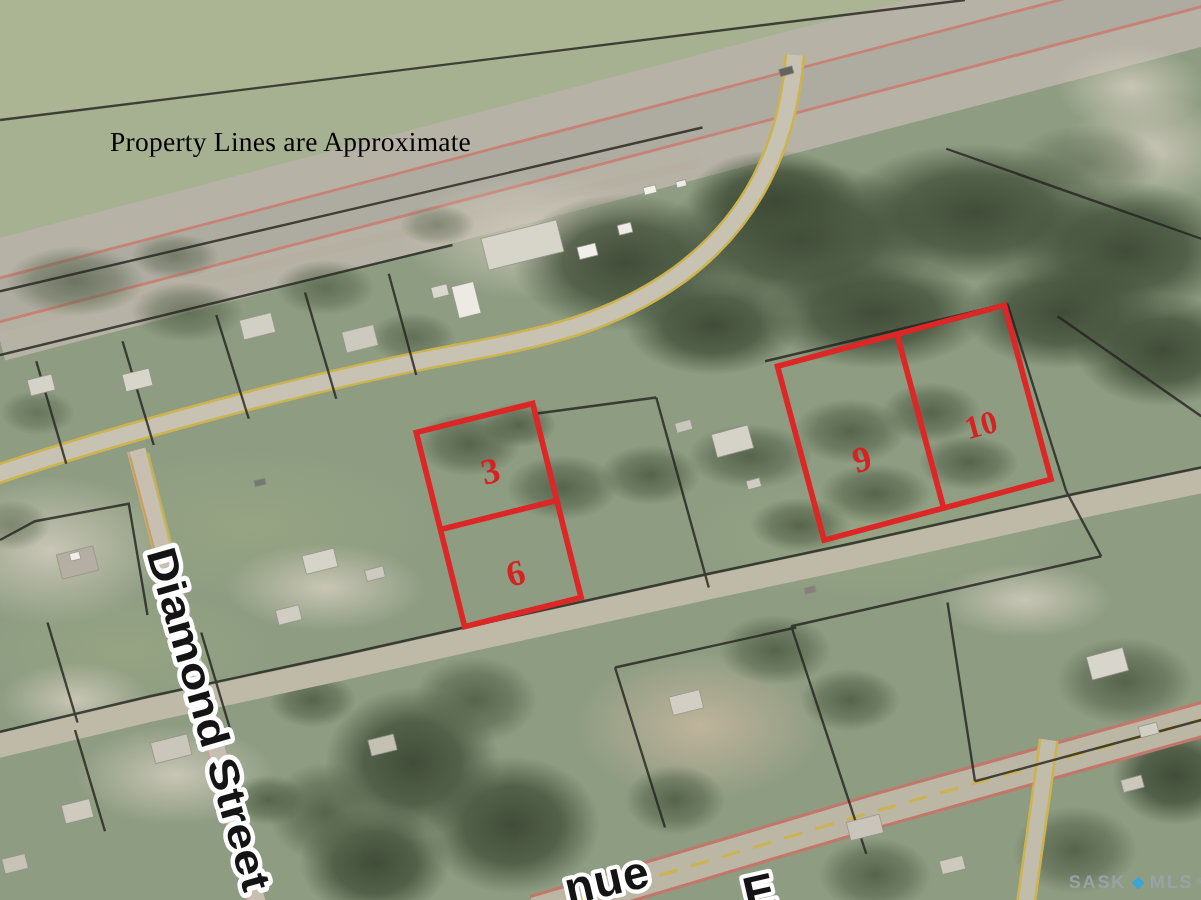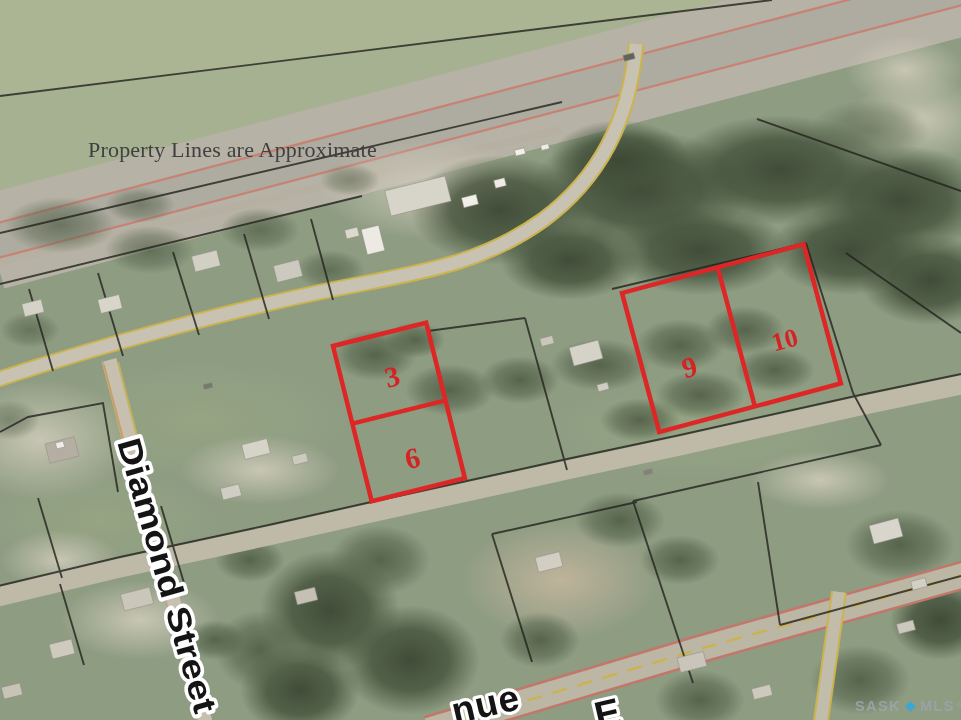--- a/index.html
+++ b/index.html
@@ -1,21 +1,21 @@
 <!DOCTYPE html>
 <html><head>
 <meta charset="utf-8">
 <style>
   html,body{margin:0;padding:0;background:#8e9c82;}
   #stage{position:relative;width:961px;height:720px;overflow:hidden;
          font-family:"Liberation Sans",sans-serif;}
   #terrain{position:absolute;left:0;top:0;}
   .disclaimer{position:absolute;left:88px;top:101px;
               font-family:"Liberation Serif",serif;font-size:22px;
-              color:#404040;letter-spacing:.2px;white-space:nowrap;margin-top:36px;}
+              color:#000000;letter-spacing:.2px;white-space:nowrap;}
   .watermark{position:absolute;left:855px;top:699px;display:flex;
              align-items:center;gap:4px;font-weight:bold;font-size:14.5px;
              color:#9ba4aa;opacity:.92;letter-spacing:1.4px;line-height:1;}
   .watermark sup{font-size:8px;margin-left:-2px;opacity:.85;}
   .wm-d{display:block;}
 </style>
 </head>
 <body>
 
 <div id="stage">

